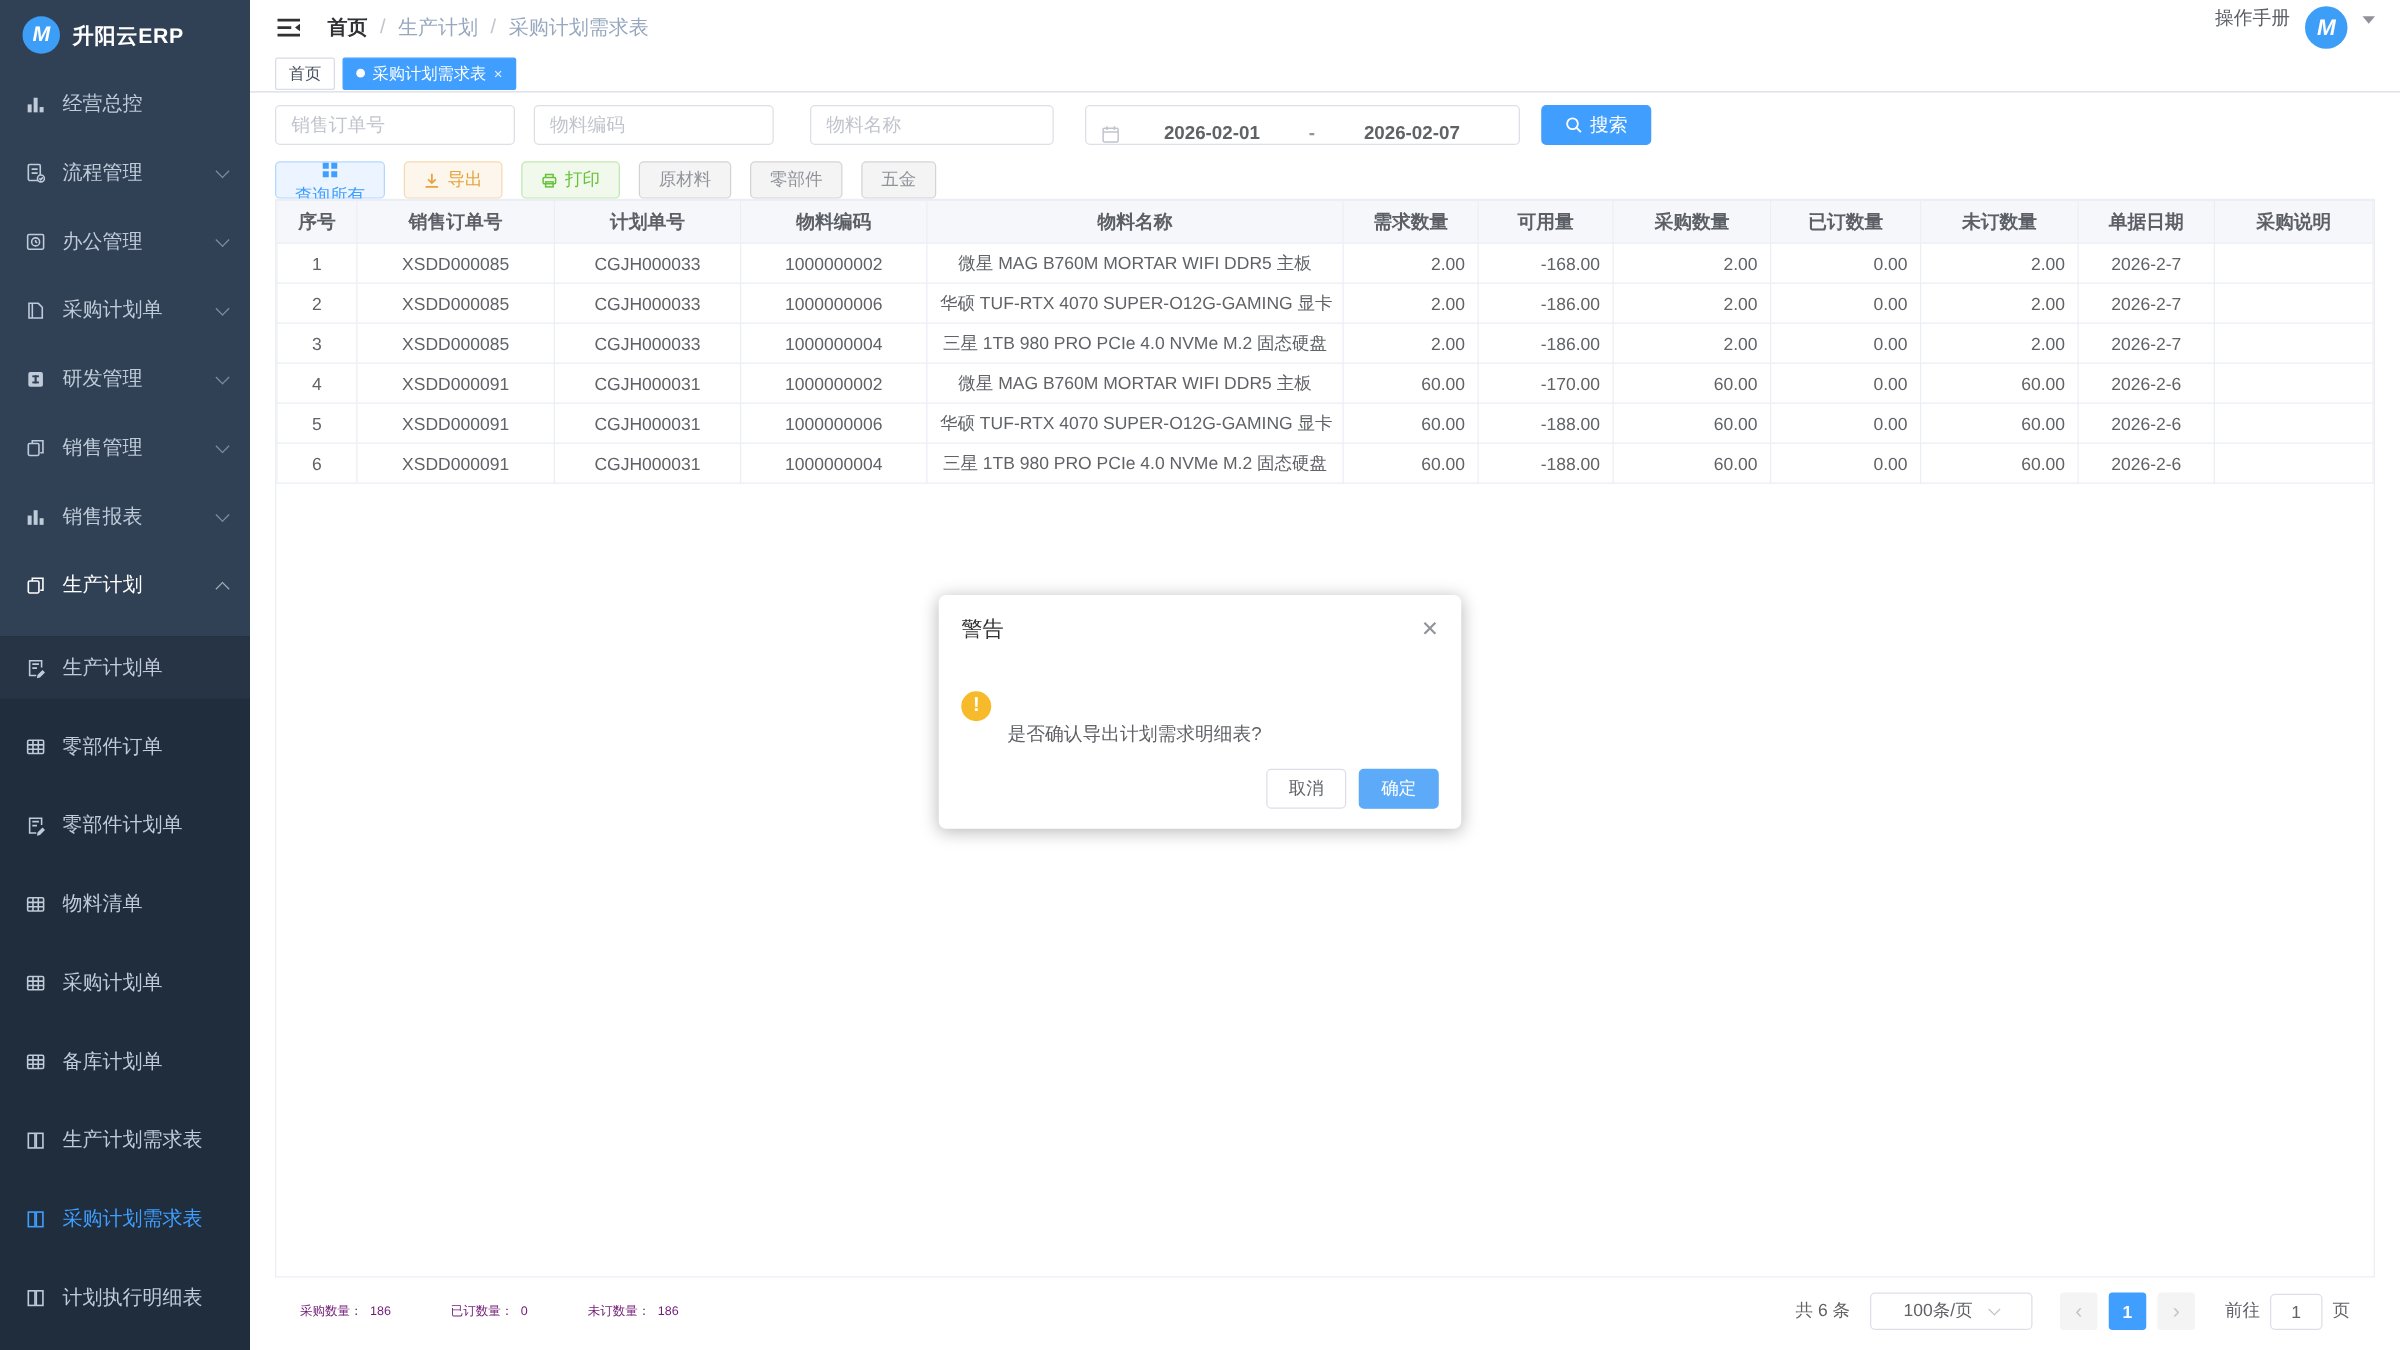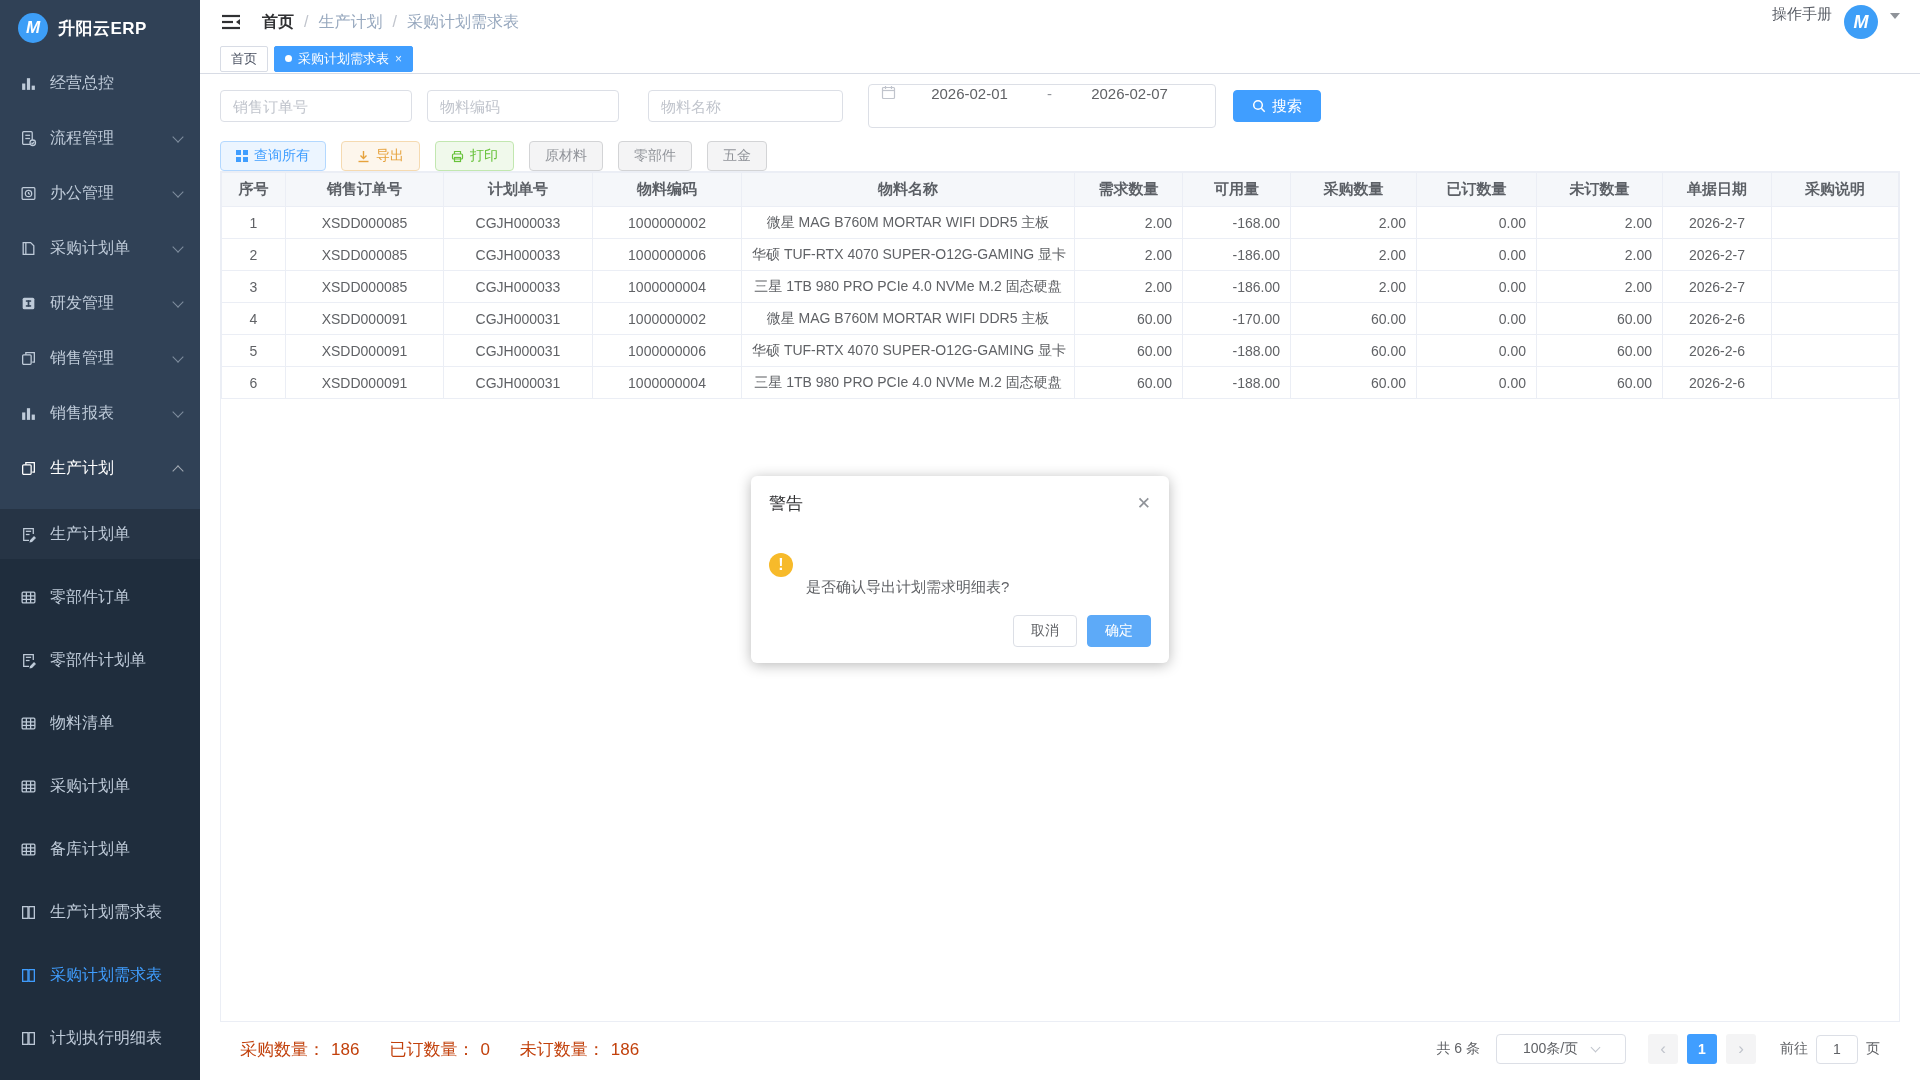--- a/index.html
+++ b/index.html
@@ -50,45 +50,45 @@
   .tab-dot { width:7px; height:7px; border-radius:50%; background:#fff; }
   .tab-close { font-size:12px; line-height:1; opacity:.85; }
 
   
   .content { flex:1; display:flex; flex-direction:column; padding:10px 20px 0; overflow:hidden; }
   .filters { display:flex; align-items:center; gap:15px; }
   .f-input { height:32px; width:192px; border:1px solid #dcdfe6; border-radius:4px; padding:0 12px;
     font-size:15px; color:#606266; outline:none; font-family:inherit; }
   .f-input::placeholder { color:#c0c4cc; }
   .f-input.wide { width:195px; margin-left:14px; }
-  .daterange { height:44px; width:348px; border:1px solid #dcdfe6; border-radius:4px; display:flex;
-    align-items:flex-start; padding:0 12px; font-size:15px; color:#606266; margin-left:10px; cursor:pointer; }
+  .daterange { height:32px; width:348px; border:1px solid #dcdfe6; border-radius:4px; display:flex;
+    align-items:flex-end; padding:0 12px; font-size:15px; color:#606266; margin-left:10px; cursor:pointer;font-weight:bold; }
   .daterange .dr-date { flex:1; text-align:center; }
   .daterange .dr-sep { color:#909399; padding:0 4px; }
   .btn-search { height:32px; padding:0 18px; background:#409eff; border:1px solid #409eff; color:#fff;
     border-radius:4px; display:flex; align-items:center; gap:6px; font-size:15px; cursor:pointer; margin-left:2px; font-family:inherit; }
 
   .toolbar { display:flex; align-items:center; gap:15px; margin-top:13px; }
   .btn { height:30px; padding:0 15px; border-radius:4px; font-size:14px; display:flex; align-items:center;
     gap:6px; border:1px solid transparent; cursor:pointer; font-family:inherit; background:#fff; }
-  .btn-primary-plain { background:#ecf5ff; border-color:#b3d8ff; color:#409eff; }
+  .btn-primary-plain { background:#ecf5ff; border-color:#b3d8ff; color:#409eff;flex-direction:column; }
   .btn-warning-plain { background:#fdf6ec; border-color:#f5dab1; color:#e6a23c; }
   .btn-success-plain { background:#f0f9eb; border-color:#c2e7b0; color:#67c23a; }
   .btn-info-plain    { background:#f4f4f5; border-color:#d3d4d6; color:#909399; }
 
   .table-wrap { flex:1; border:1px solid #ebeef5; margin-top:0; overflow:hidden; background:#fff; }
   table { width:100%; border-collapse:collapse; table-layout:fixed; font-size:14px; color:#606266; }
   th { height:34px; background:#f5f7fa; font-weight:600; color:#5c6066; border:1px solid #ebeef5; padding:0 10px; text-align:center; font-size:15px; }
   td { height:32px; border:1px solid #ebeef5; padding:0 10px; text-align:center; background:#fff; white-space:nowrap; overflow:hidden; }
   td.num { text-align:right; }
   tr.data-row { cursor:pointer; }
 
   
   .page-footer { height:58px; display:flex; align-items:center; padding:0 20px 4px; }
-  .stats { display:flex; gap:30px; font-size:17px; color:#c2410c; }
+  .stats { display:flex; gap:48px; font-size:10px; color:#701a75; }
   .stat-val { margin-left:6px; }
   .pager { margin-left:auto; display:flex; align-items:center; font-size:14px; color:#606266; }
   .pg-total { margin-right:16px; }
   .pg-select { width:130px; height:30px; border:1px solid #dcdfe6; border-radius:4px; display:flex; align-items:center;
     justify-content:center; gap:14px; cursor:pointer; color:#606266; }
   .pg-select .chev-sm { width:7px; height:7px; border-right:1.2px solid #c0c4cc; border-bottom:1.2px solid #c0c4cc; transform:rotate(45deg); margin-top:-3px; }
   .pg-btn { width:30px; height:30px; background:#f4f4f5; border-radius:3px; display:flex; align-items:center;
     justify-content:center; color:#c0c4cc; font-size:17px; cursor:pointer; }
   .pg-prev { margin-left:22px; }
   .pg-cur { width:30px; height:30px; background:#409eff; color:#fff; border-radius:3px; display:flex;

